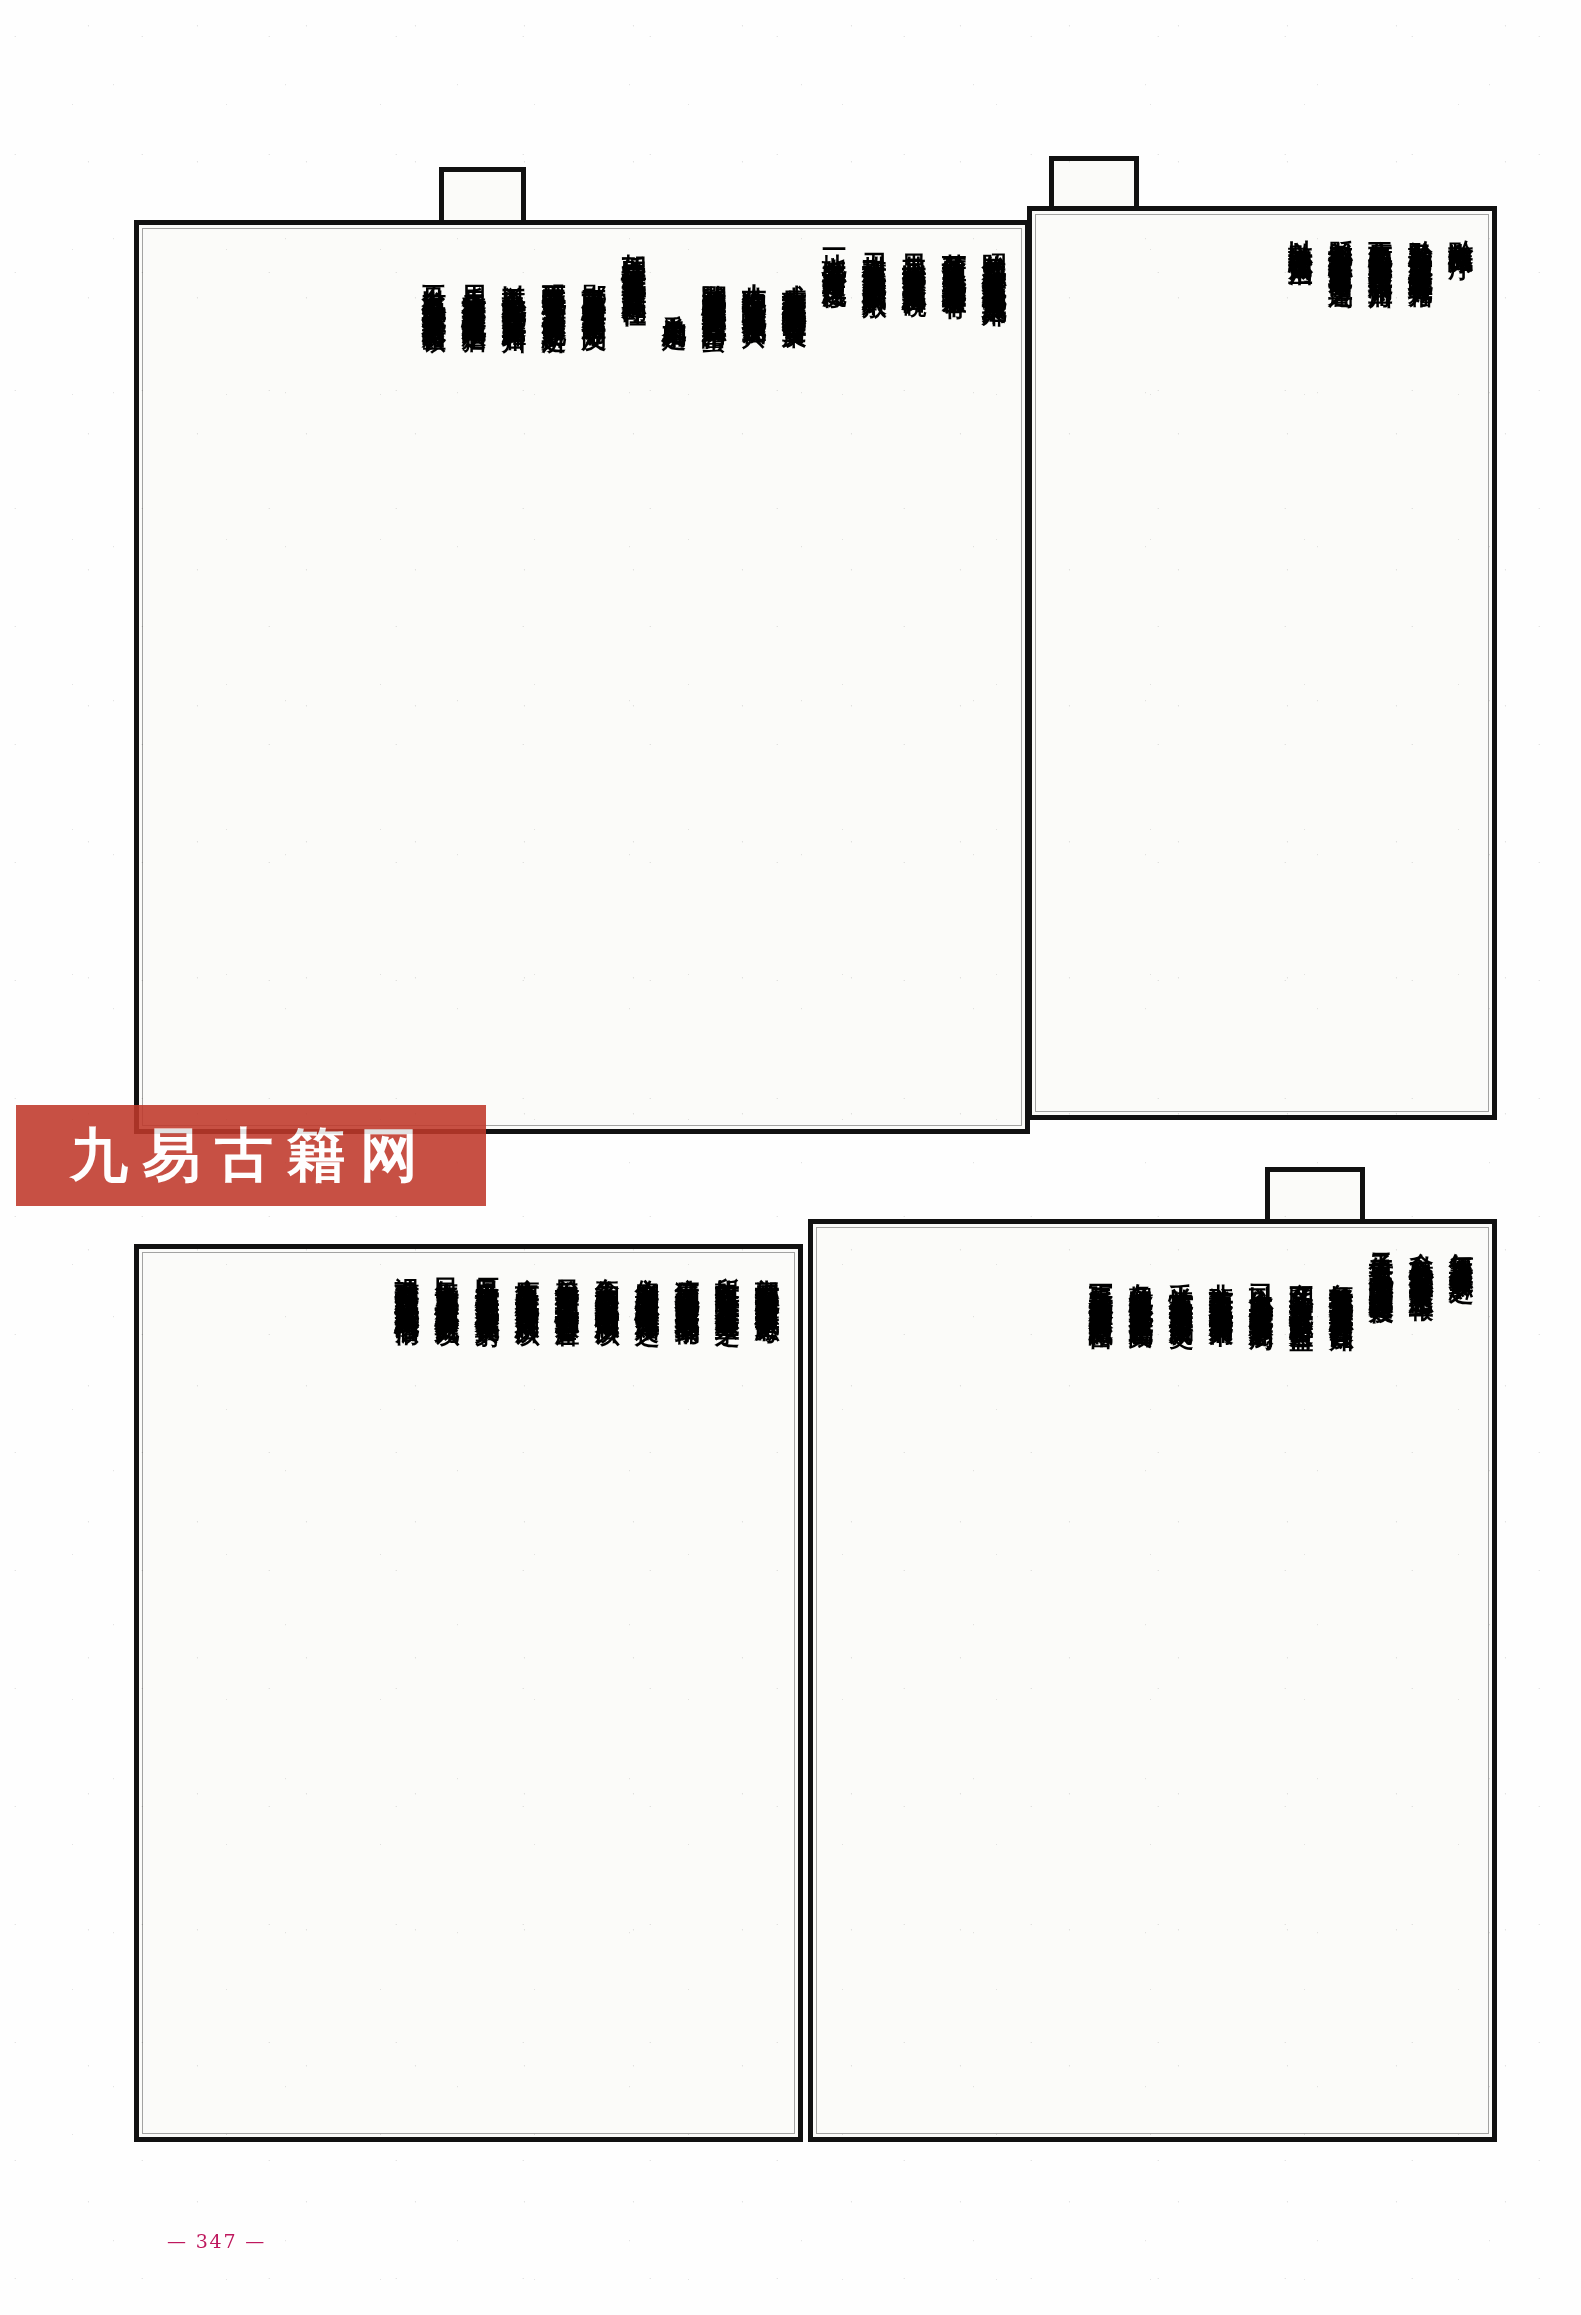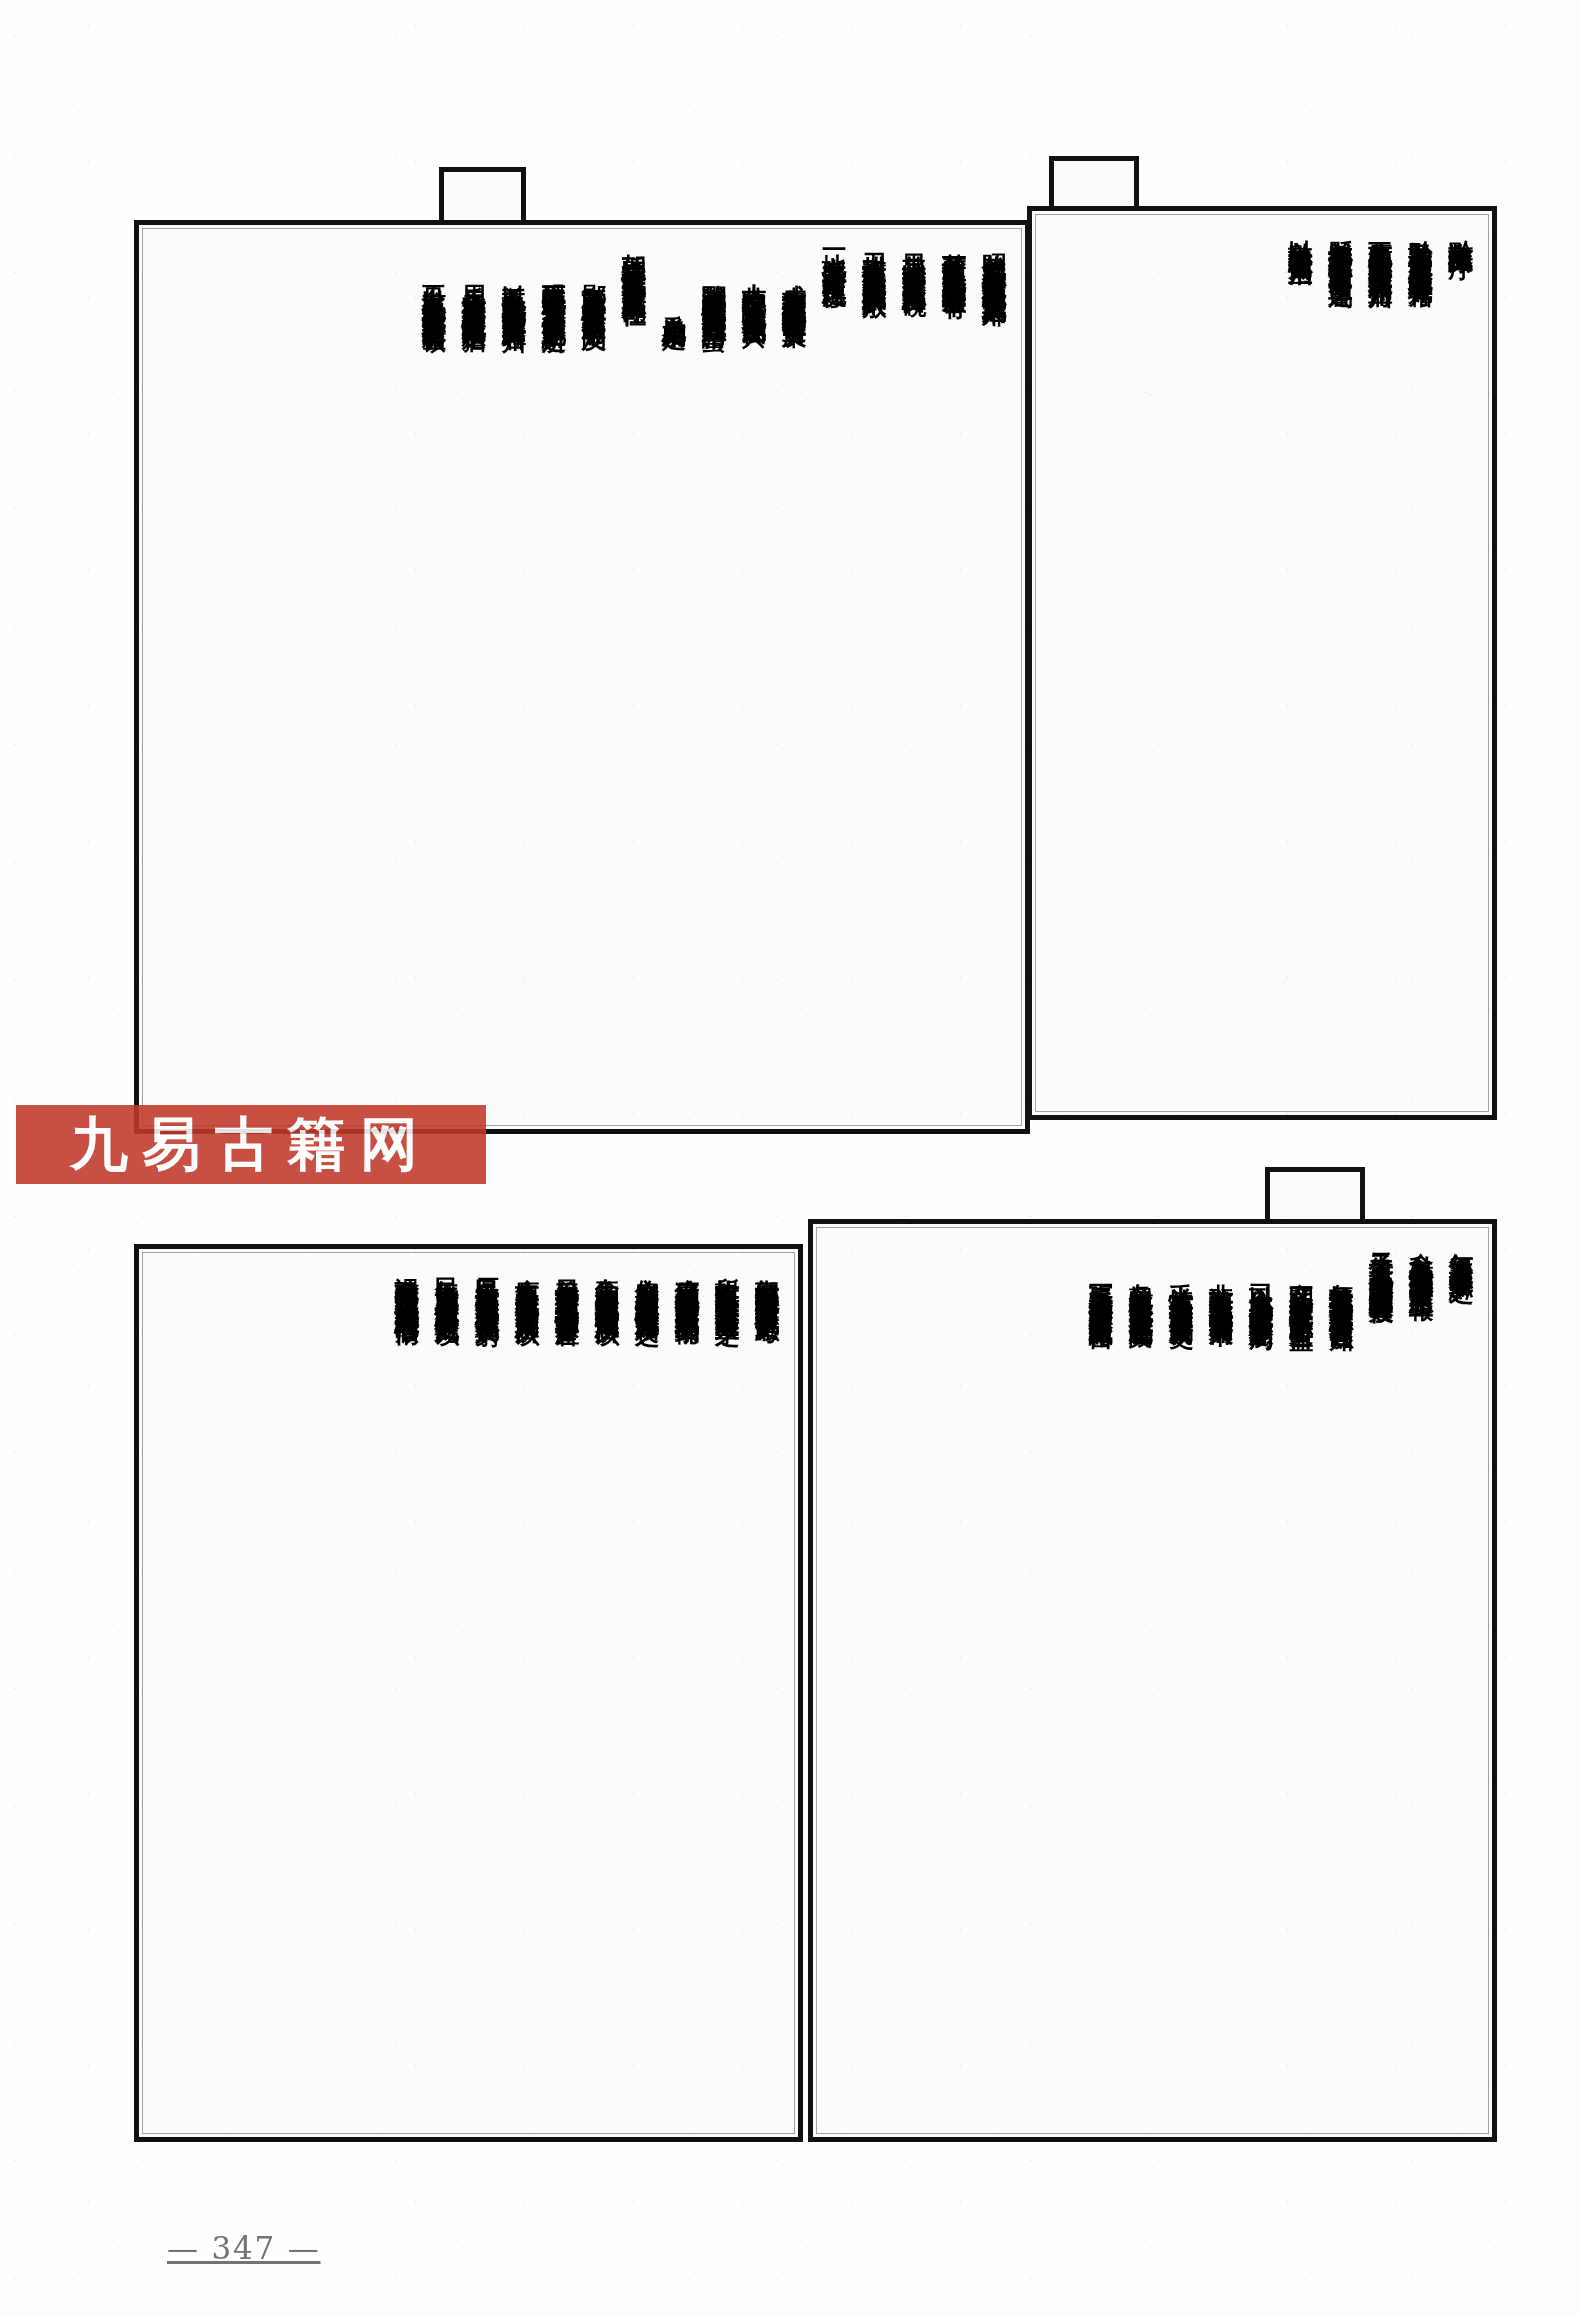--- a/index.html
+++ b/index.html
@@ -81,44 +81,43 @@
   .col.indent2 {
     padding-top: 62px;
   }
 
   
   .watermark {
     position: absolute;
     left: 16.3px;
     top: 1105px;
     width: 470px;
-    height: 79px;
+    height: 101px;
     background: #c0392b;
     opacity: 0.88;
     display: flex;
     align-items: center;
     justify-content: center;
     letter-spacing: 14.5px;
     color: #ffffff;
     font-size: 58px;
     font-weight: 700;
     font-family: "DejaVu Serif", "Liberation Serif", serif;
     z-index: 40;
   }
 
   
   .pagenum {
     position: absolute;
     left: 167px;
     top: 2230px;
-    font-size: 31px;
-    font-family: "DejaVu Serif", "Liberation Serif", serif;
-    color: #737373;
+    font-size: 19px;
+    font-family: "DejaVu Serif", "Liberation Serif", serif;
+    color: #be185d;
     letter-spacing: 1.8px;
-    text-decoration: underline;
   }
 
   
   .speckle {
     position: absolute;
     inset: 0;
     pointer-events: none;
     opacity: 0.10;
     background-image:
       radial-gradient(circle at 12% 31%, #000 0.5px, transparent 0.9px),

